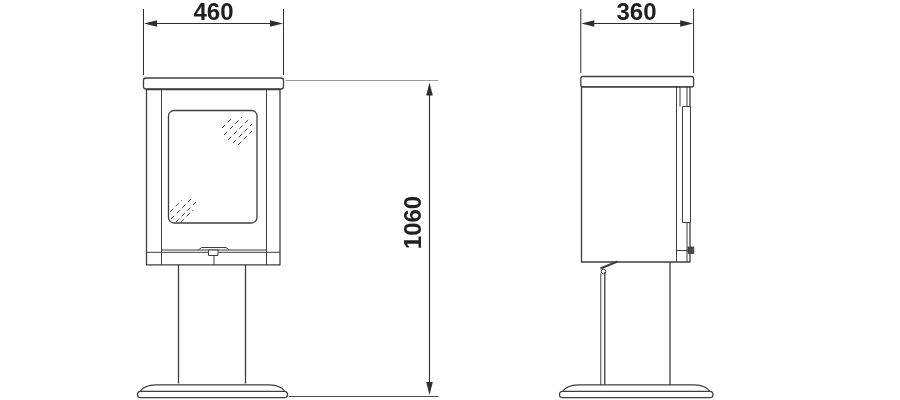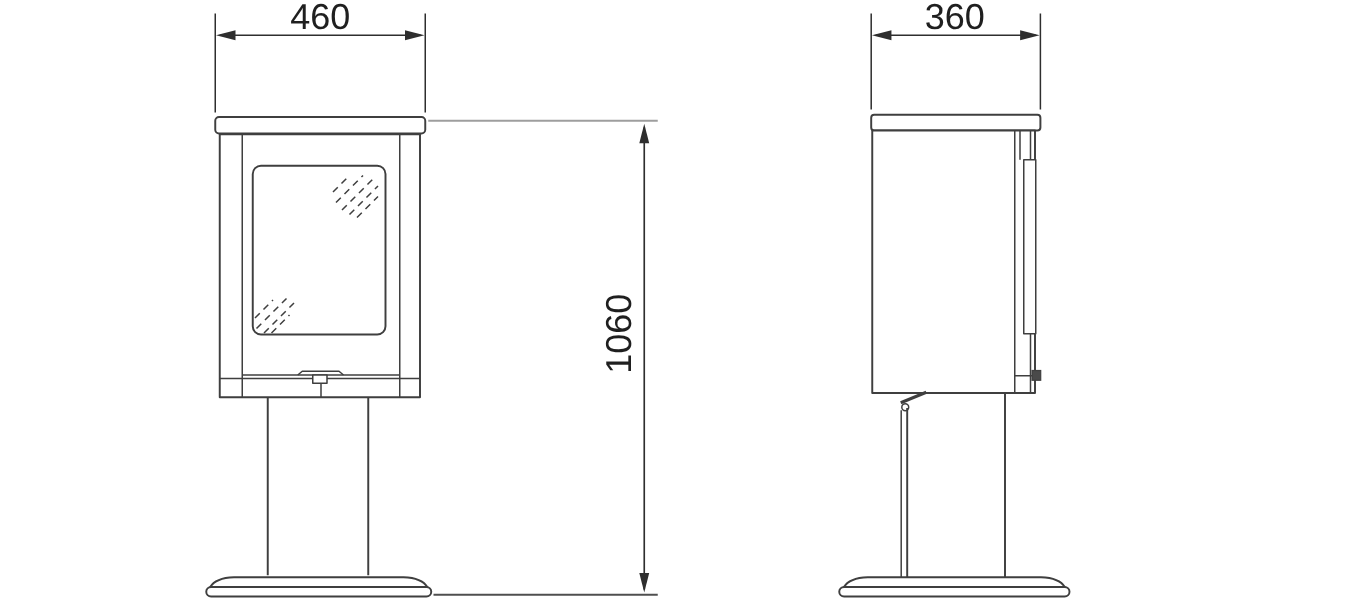--- a/index.html
+++ b/index.html
@@ -1,16 +1,16 @@
 <!DOCTYPE html>
 <html style="--background: #ffffff; --object-line: #3f3f3f; --dimension-line: #2e2e2e; --extension-line: #9e9e9e; --extension-line-dark: #4f4f4f; --knob-fill: #4a4a4a; --text: #1f1f1f;"><head>
 <meta charset="utf-8">
 <style>
   html,body{margin:0;padding:0;background:var(--background,#fff);}
-  .canvas{width:900px;height:400px;position:relative;background:var(--background,#fff);overflow:hidden;}
+  .canvas{width:900px;height:400px;position:relative;background:var(--background,#fff);overflow:hidden;font-weight:bold;}
   svg{display:block;}
   .obj{fill:none;stroke:var(--object-line,#3f3f3f);stroke-width:1.3;stroke-linejoin:round;}
   .objw{fill:#ffffff;stroke:var(--object-line,#3f3f3f);stroke-width:1.3;stroke-linejoin:round;}
   .thin{stroke-width:1;}
   .thick{stroke-width:2;}
   .dim{fill:none;stroke:var(--dimension-line,#2e2e2e);stroke-width:1.1;}
   .ext{fill:none;stroke:var(--dimension-line,#2e2e2e);stroke-width:1;}
   .extg{fill:none;stroke:var(--extension-line,#9e9e9e);stroke-width:1.2;}
   .extd{fill:none;stroke:var(--extension-line-dark,#4f4f4f);stroke-width:1.2;}
   .arrow{fill:var(--dimension-line,#2e2e2e);stroke:none;}

